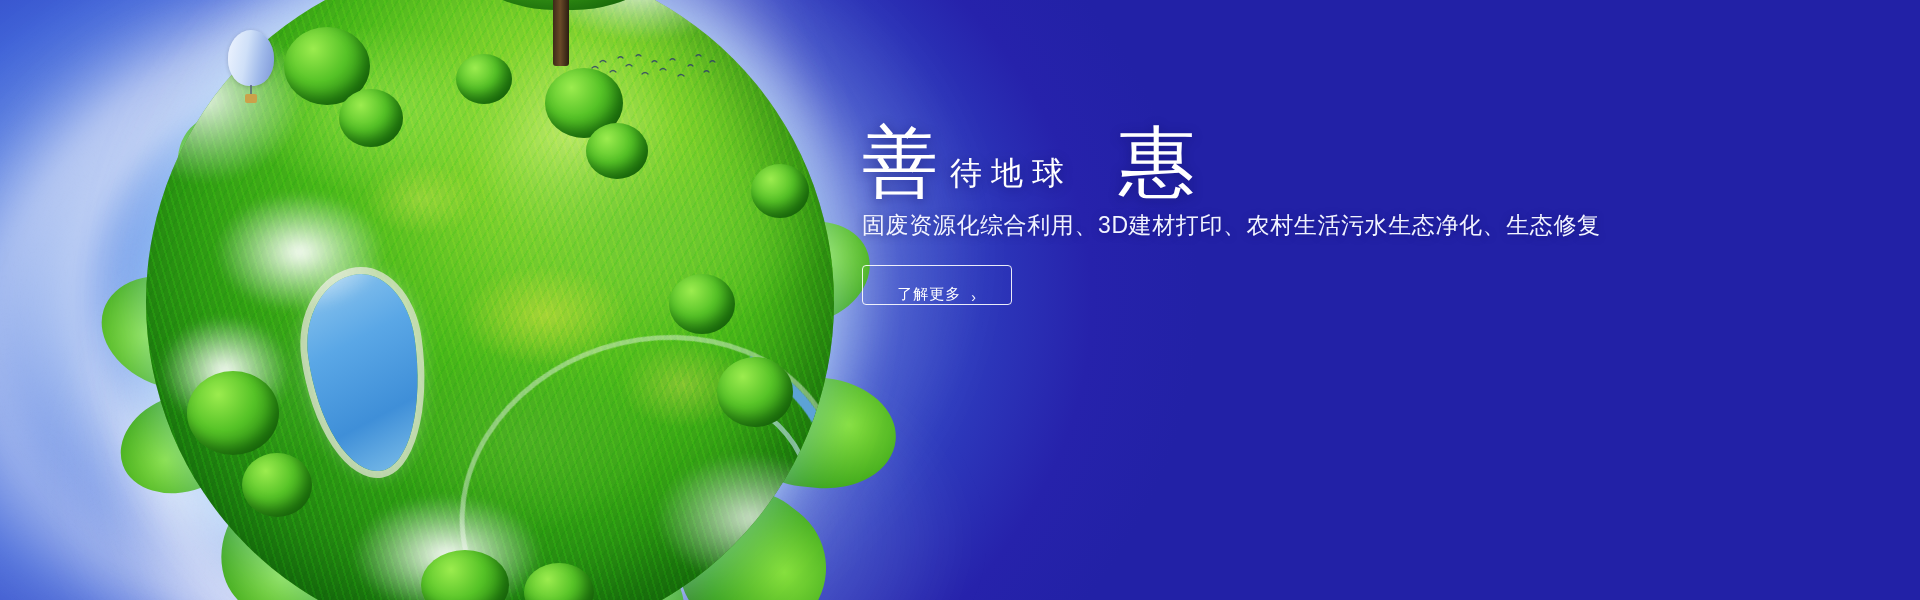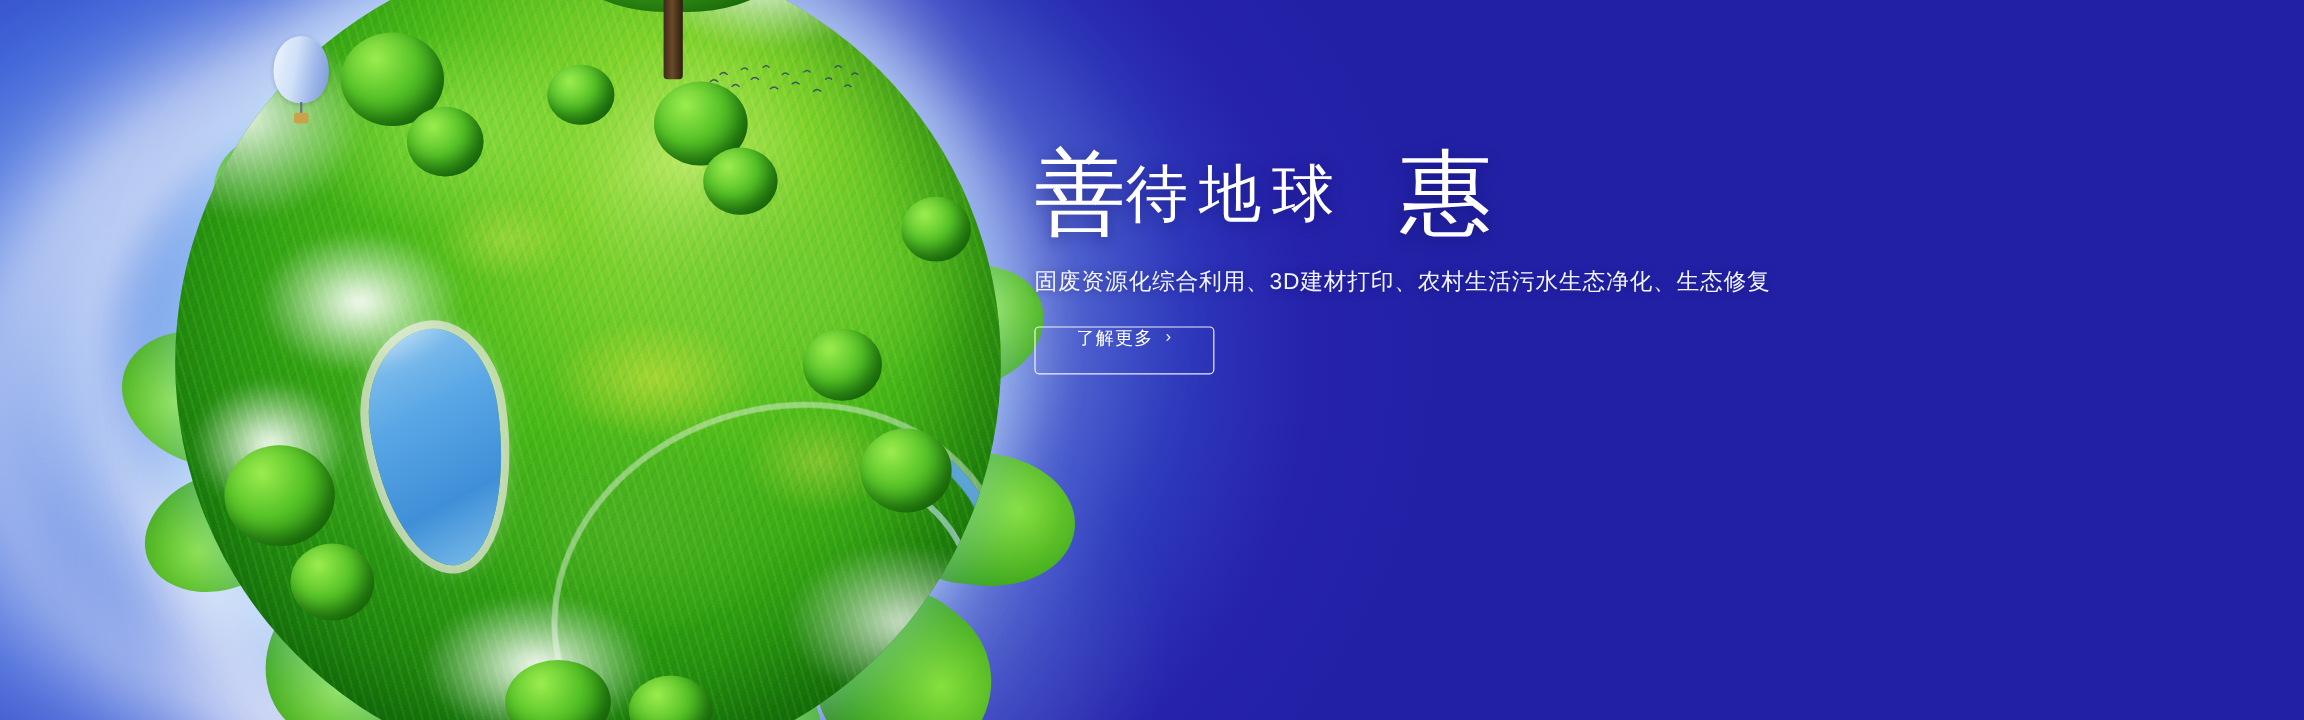--- a/index.html
+++ b/index.html
@@ -126,28 +126,28 @@
   .bal-rope{position:absolute;left:22px;top:55px;width:2px;height:10px;background:rgba(80,90,120,.7);}
   
   .birds{position:absolute;left:588px;top:48px;width:130px;height:46px;opacity:.8;}
   
   .content{position:absolute;left:862px;top:128px;width:980px;color:#fff;}
   .headline{display:flex;align-items:flex-end;white-space:nowrap;
     text-shadow:0 2px 12px rgba(10,10,80,.45);}
   .hl-big{font-family:"Liberation Serif","DejaVu Serif",serif;
     font-size:76px;line-height:.92;font-weight:400;letter-spacing:0;}
   .hl-small{font-family:"Liberation Serif","DejaVu Serif",serif;
-    font-size:52px;line-height:1;letter-spacing:9px;margin-left:0;
+    font-size:32px;line-height:1;letter-spacing:9px;margin-left:12px;
     position:relative;top:-9px;}
   .hl-gap{display:inline-block;width:46px;}
   .subtitle{margin-top:18px;font-size:27px;letter-spacing:9px;color:#fff;
     text-shadow:0 2px 10px rgba(10,10,80,.4);white-space:nowrap;}
-  .desc{margin-top:24px;font-size:19px;letter-spacing:.6px;color:#f2f4ff;
+  .desc{margin-top:12px;font-size:23px;letter-spacing:.6px;color:#f2f4ff;
     text-shadow:0 1px 8px rgba(10,10,80,.4);white-space:nowrap;}
-  .cta{margin-top:24px;display:inline-flex;align-items:flex-start;justify-content:center;
+  .cta{margin-top:24px;display:inline-flex;align-items:flex-end;justify-content:center;
     gap:10px;width:116px;height:38px;padding:0 16px;
     border:1px solid rgba(255,255,255,.9);border-radius:4px;
     background:transparent;color:#fff;font-size:15px;letter-spacing:1px;
     cursor:pointer;white-space:nowrap;}
   .cta .chev{font-size:14px;line-height:1;opacity:.95;}
 </style>
 </head>
 <body>
 
 <div class="banner">

